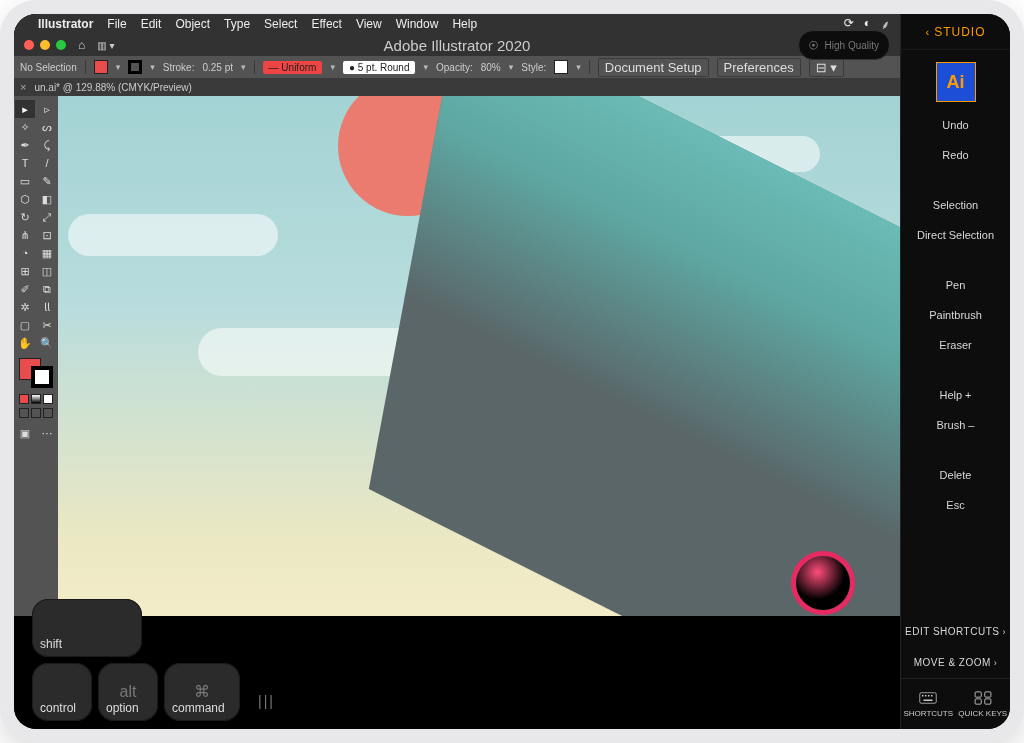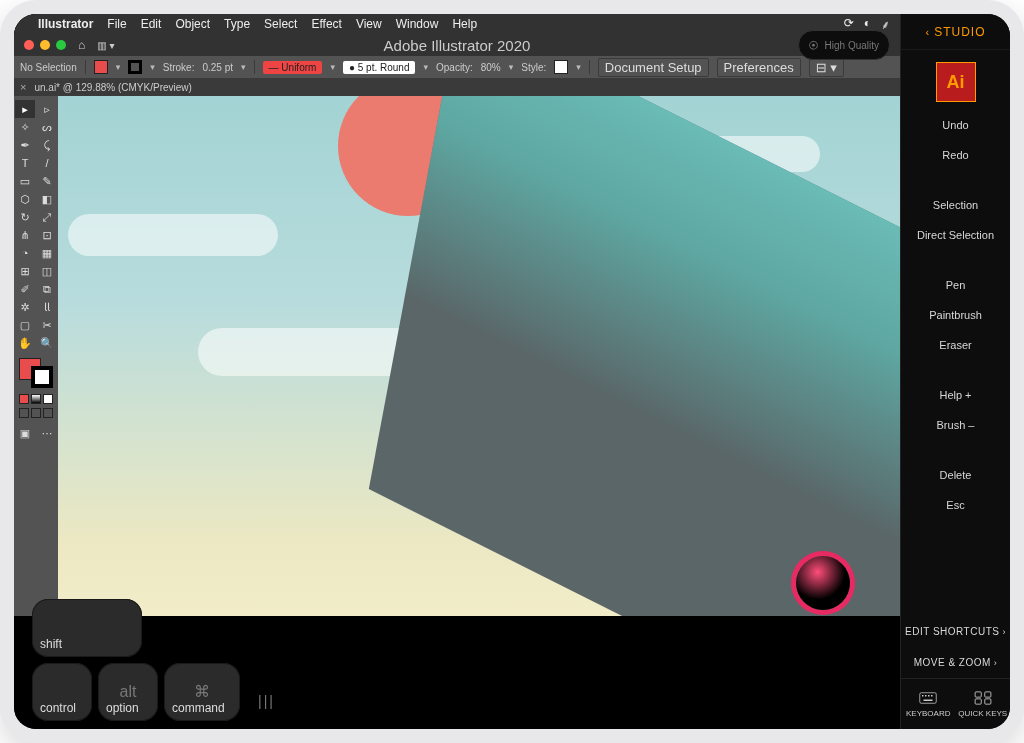--- a/index.html
+++ b/index.html
@@ -66,21 +66,21 @@
 .key.small{width:60px;height:58px;}
 .sym{font-size:16px;color:#777;text-align:center;}
 .drag-handle{display:flex;align-items:flex-end;padding-bottom:12px;padding-left:12px;color:#777;font-size:14px;letter-spacing:2px;}
 .bottom-row{display:flex;gap:6px;}
 
 
 .studio{width:110px;height:100%;background:#0d0d0d;color:#d8d8d8;display:flex;flex-direction:column;font-size:11px;border-left:1px solid #222;}
 .studio-head{height:36px;display:flex;align-items:center;justify-content:center;color:#ff9a00;font-size:12px;letter-spacing:1px;border-bottom:1px solid #1a1a1a;}
 .studio-head .caret{margin-right:4px;font-size:11px;}
 .status-chip{position:absolute;top:16px;right:120px;height:30px;display:flex;align-items:center;gap:6px;padding:0 10px;background:#0d0d0d;border:1px solid #333;border-radius:15px;color:#777;font-size:10px;}
-.ai-logo{width:40px;height:40px;margin:12px auto 8px;border:1px solid #ff9a00;display:flex;align-items:center;justify-content:center;color:#ff9a00;font-size:18px;font-weight:700;background:#b91c1c;}
+.ai-logo{width:40px;height:40px;margin:12px auto 8px;border:1px solid #ff9a00;display:flex;align-items:center;justify-content:center;color:#ff9a00;font-size:18px;font-weight:700;background:#1d4ed8;}
 .s-btn{padding:9px 4px;text-align:center;color:#d8d8d8;cursor:pointer;}
 .s-gap{height:20px;}
 .s-foot-row{padding:10px 4px;text-align:center;color:#d8d8d8;font-size:10px;letter-spacing:.5px;}
 .s-foot-row .car{font-size:9px;margin-left:3px;}
 .s-bottom{margin-top:auto;display:flex;border-top:1px solid #222;}
 .s-bicon{flex:1;display:flex;flex-direction:column;align-items:center;justify-content:center;height:50px;color:#ccc;font-size:8px;gap:4px;}
 .s-bicon svg {width:18px;height:14px;}
 </style>
 </head>
 <body>
@@ -302,21 +302,21 @@
   <div class="s-bottom">
     <div class="s-bicon">
       <svg viewBox="0 0 24 16">
               <rect x="1" y="1" width="22" height="14" rx="2" fill="none" stroke="#ccc"></rect>
               <rect x="4" y="4" width="2" height="2" fill="#ccc"></rect>
               <rect x="8" y="4" width="2" height="2" fill="#ccc"></rect>
               <rect x="12" y="4" width="2" height="2" fill="#ccc"></rect>
               <rect x="16" y="4" width="2" height="2" fill="#ccc"></rect>
               <rect x="6" y="10" width="12" height="2" fill="#ccc"></rect>
             </svg>
-      <span>KEYBOARD</span>
+      <span>SHORTCUTS</span>
     </div>
     <div class="s-bicon">
       <svg viewBox="0 0 20 16">
               <rect x="1" y="1" width="7" height="6" rx="1" fill="none" stroke="#ccc"></rect>
               <rect x="12" y="1" width="7" height="6" rx="1" fill="none" stroke="#ccc"></rect>
               <rect x="1" y="9" width="7" height="6" rx="1" fill="none" stroke="#ccc"></rect>
               <rect x="12" y="9" width="7" height="6" rx="1" fill="none" stroke="#ccc"></rect>
             </svg>
       <span>QUICK KEYS</span>
     </div>

